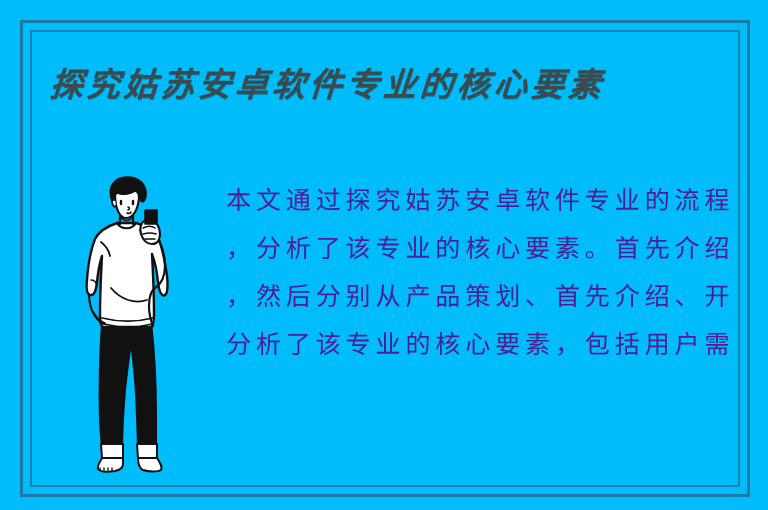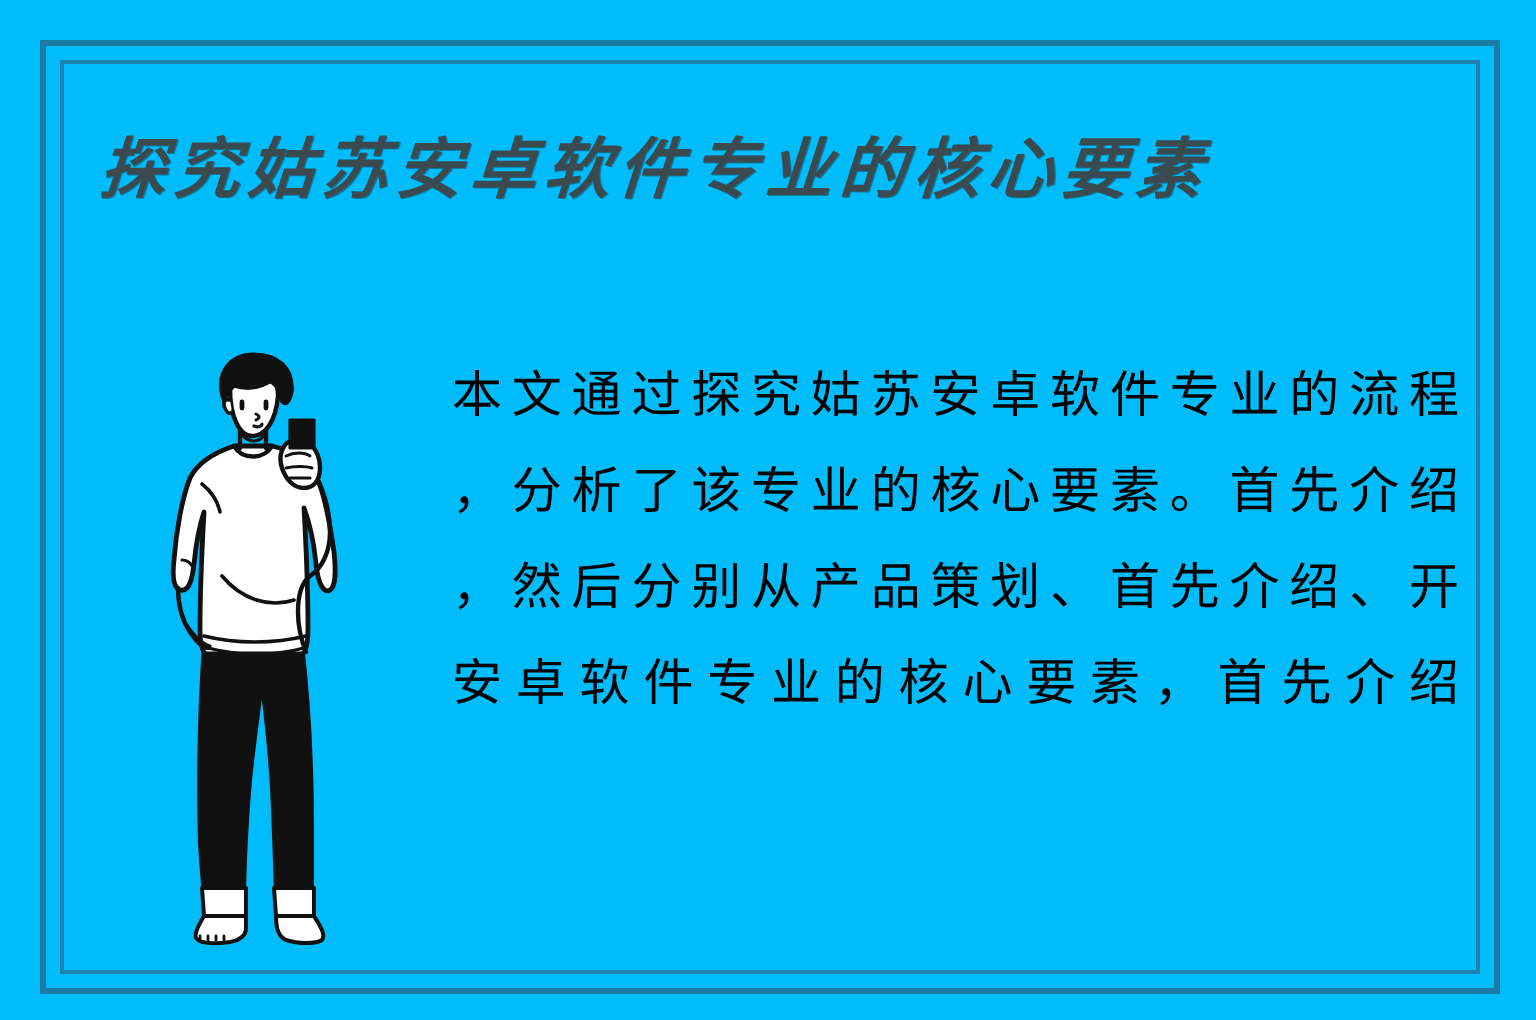--- a/index.html
+++ b/index.html
@@ -63,22 +63,22 @@
     transform: skewX(-4deg);
     transform-origin: left center;
   }
 
   
   .body-text {
     position: absolute;
     left: 226px;
     top: 176px;
     width: 505px;
-    color: #000000;
-    font-family: Liberation Mono, monospace;
+    color: #4c1d95;
+    font-family: Liberation Sans, sans-serif;
     font-size: 25px;
     line-height: 48px;
     letter-spacing: 1.5px;
     text-align: justify;
     text-align-last: justify;
   }
   .body-text .ln {
     display: block;
     white-space: nowrap;
   }
@@ -217,16 +217,16 @@
 
         <path d="M70 34 L82 34 L82 48 L70 48 Z" fill="#111111" stroke="#111111" stroke-width="1.6"></path>
       </g>
     </svg>
   </div>
 
   <div class="body-text">
     <span class="ln">本文通过探究姑苏安卓软件专业的流程</span>
     <span class="ln">，分析了该专业的核心要素。首先介绍</span>
     <span class="ln">，然后分别从产品策划、首先介绍、开</span>
-    <span class="ln">安卓软件专业的核心要素，首先介绍</span>
+    <span class="ln">分析了该专业的核心要素，包括用户需</span>
   </div>
 
 </div>
 
 </body></html>

